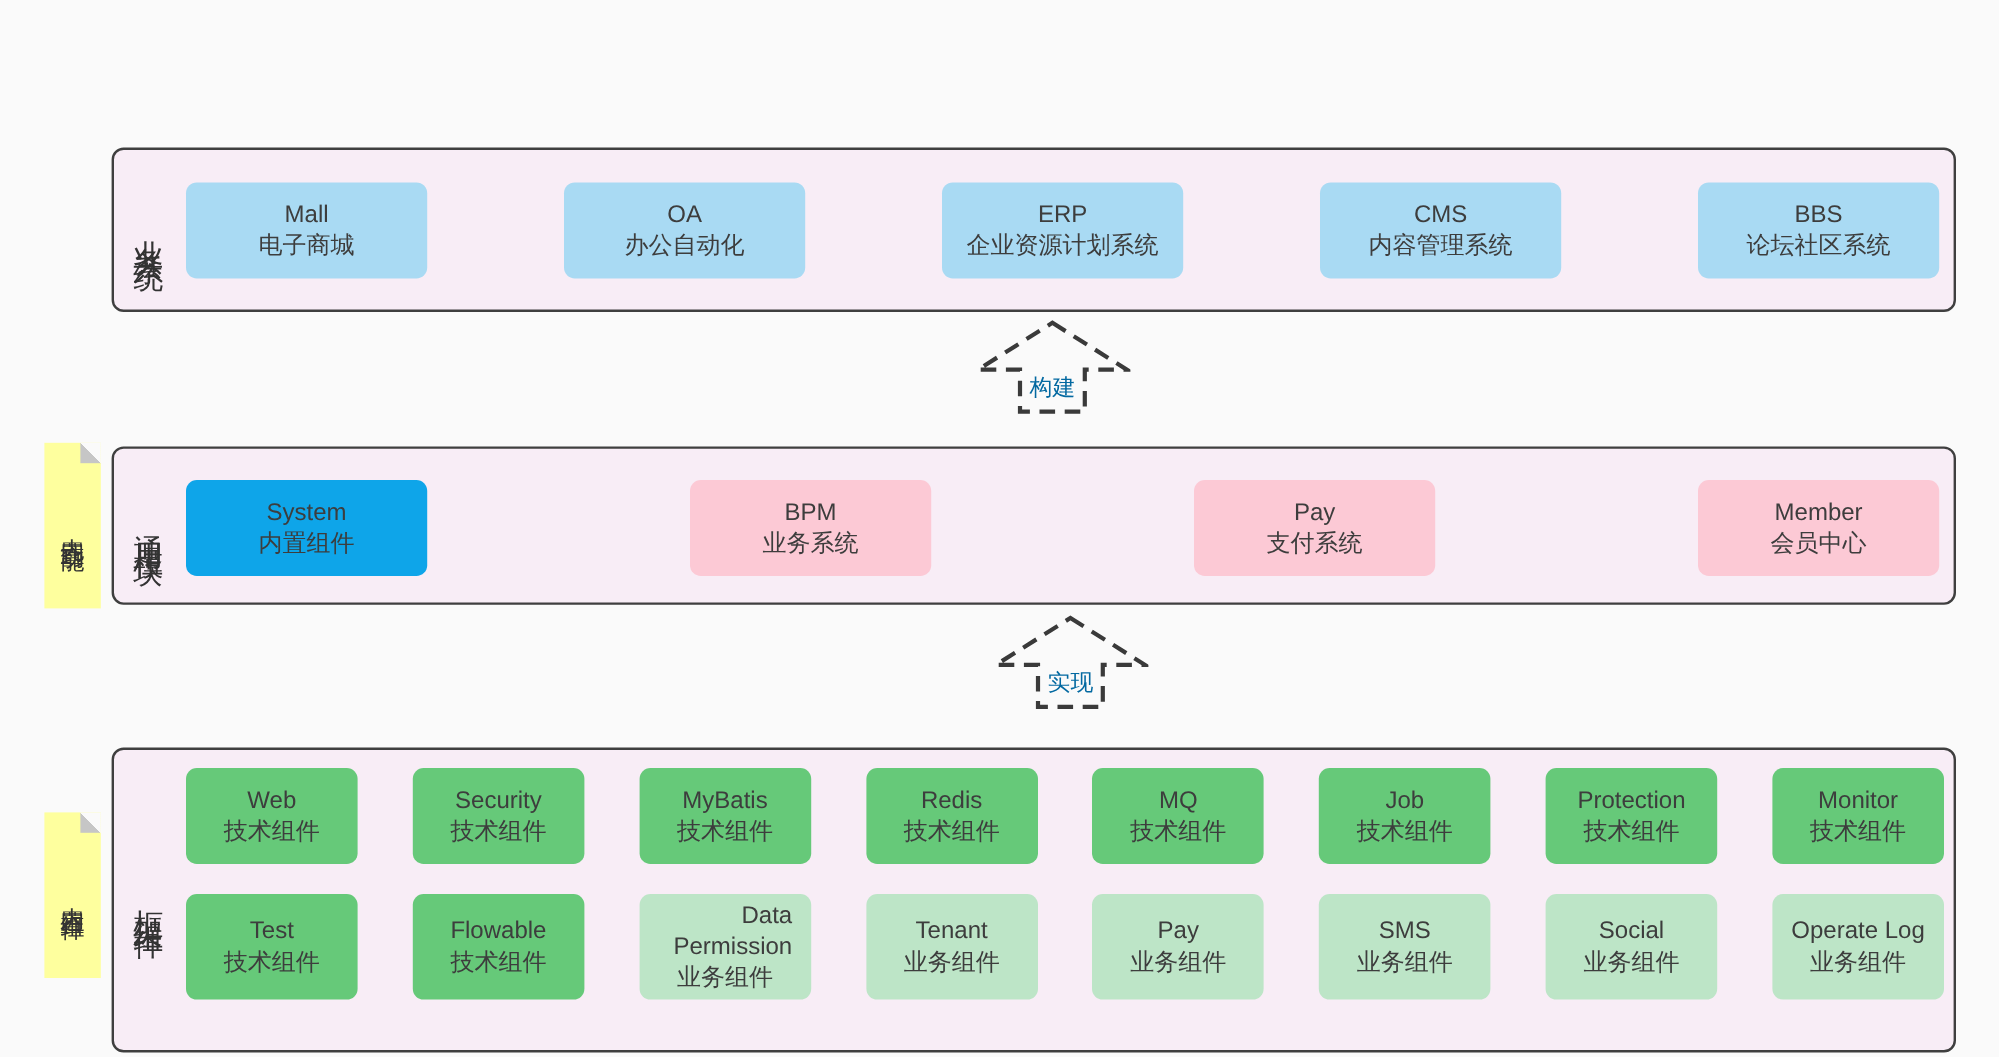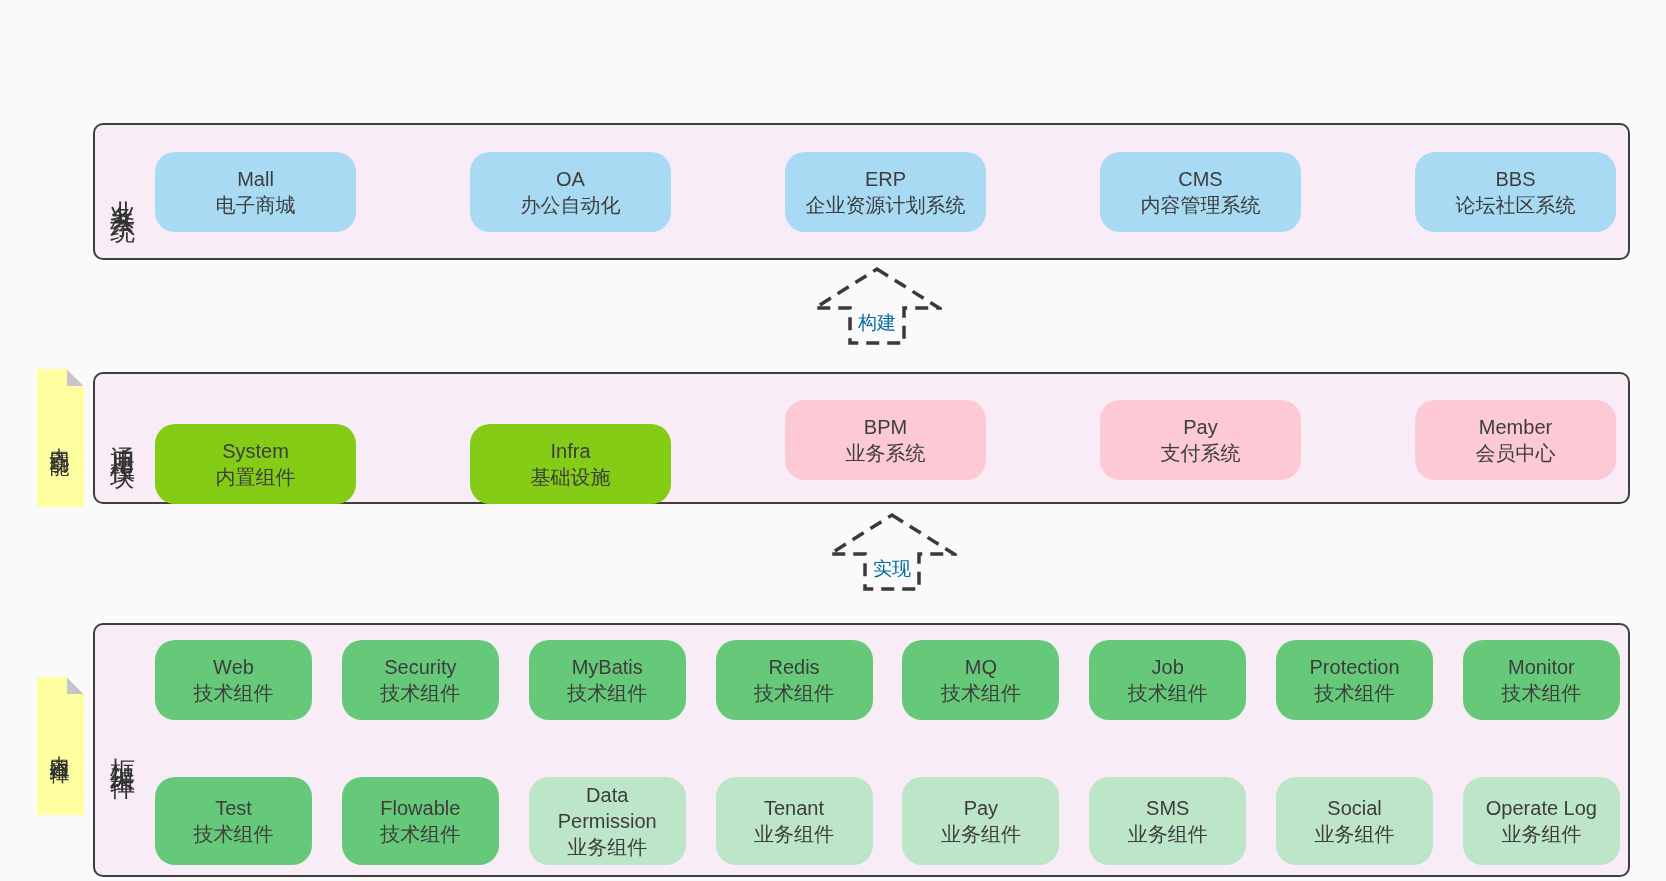--- a/index.html
+++ b/index.html
@@ -11,30 +11,30 @@
          border:2px solid #3f3f3f;border-radius:10px;}
   .layer-label{position:absolute;left:12px;top:50%;transform:translateY(-50%);
          writing-mode:vertical-rl;text-orientation:upright;
          font-size:25px;letter-spacing:6px;color:#333;white-space:nowrap;}
 
   
   .row{position:absolute;display:flex;justify-content:space-between;}
   .row-wide{left:60px;width:1461px;}
   .row-narrow{left:60px;width:1465px;}
 
-  .box{border-radius:20px;display:flex;flex-direction:column;align-items:center;
+  .box{border-radius:9px;display:flex;flex-direction:column;align-items:center;
        justify-content:center;text-align:center;font-size:20px;line-height:26px;
        padding:2px 4px;box-sizing:border-box;}
   .box .bname{white-space:pre-line;}
   .w201{width:201px;height:80px;}
-  .w157{width:157px;}
+  .w157{width:143px;text-align:right;}
   .h80{height:80px;}
   .h88{height:88px;}
   .blue{background:#a9daf3;}
-  .red{background:#84cc16;margin-top:24px;}
+  .red{background:#0ea5e9;}
   .pink{background:#fcc9d5;}
   .green{background:#66c979;}
   .lightgreen{background:#bde5c7;}
   .narrowname{max-width:112px;}
 
   
   .note{position:absolute;left:37px;width:47px;height:138px;background:#feff9e;
         display:flex;align-items:center;justify-content:center;
         writing-mode:vertical-rl;text-orientation:upright;
         font-size:20px;letter-spacing:3px;color:#333;}
@@ -87,24 +87,20 @@
 
   <div class="note" style="top:369px;">内置功能</div>
 
   <section class="layer" style="top:372px;height:128px;">
     <div class="layer-label">通用模块</div>
     <div class="row row-wide" style="top:26px;">
       <div class="box red w201">
         <div class="bname">System</div>
         <div class="bdesc">内置组件</div>
       </div>
-      <div class="box red w201">
-        <div class="bname">Infra</div>
-        <div class="bdesc">基础设施</div>
-      </div>
       <div class="box pink w201">
         <div class="bname">BPM</div>
         <div class="bdesc">业务系统</div>
       </div>
       <div class="box pink w201">
         <div class="bname">Pay</div>
         <div class="bdesc">支付系统</div>
       </div>
       <div class="box pink w201">
         <div class="bname">Member</div>
@@ -153,21 +149,21 @@
       <div class="box green w157 h80">
         <div class="bname">Protection</div>
         <div class="bdesc">技术组件</div>
       </div>
       <div class="box green w157 h80">
         <div class="bname">Monitor</div>
         <div class="bdesc">技术组件</div>
       </div>
     </div>
 
-    <div class="row row-narrow" style="top:120px;margin-top:32px;">
+    <div class="row row-narrow" style="top:120px;">
       <div class="box green w157 h88">
         <div class="bname">Test</div>
         <div class="bdesc">技术组件</div>
       </div>
       <div class="box green w157 h88">
         <div class="bname">Flowable</div>
         <div class="bdesc">技术组件</div>
       </div>
       <div class="box lightgreen w157 h88">
         <div class="bname narrowname">Data Permission</div>

